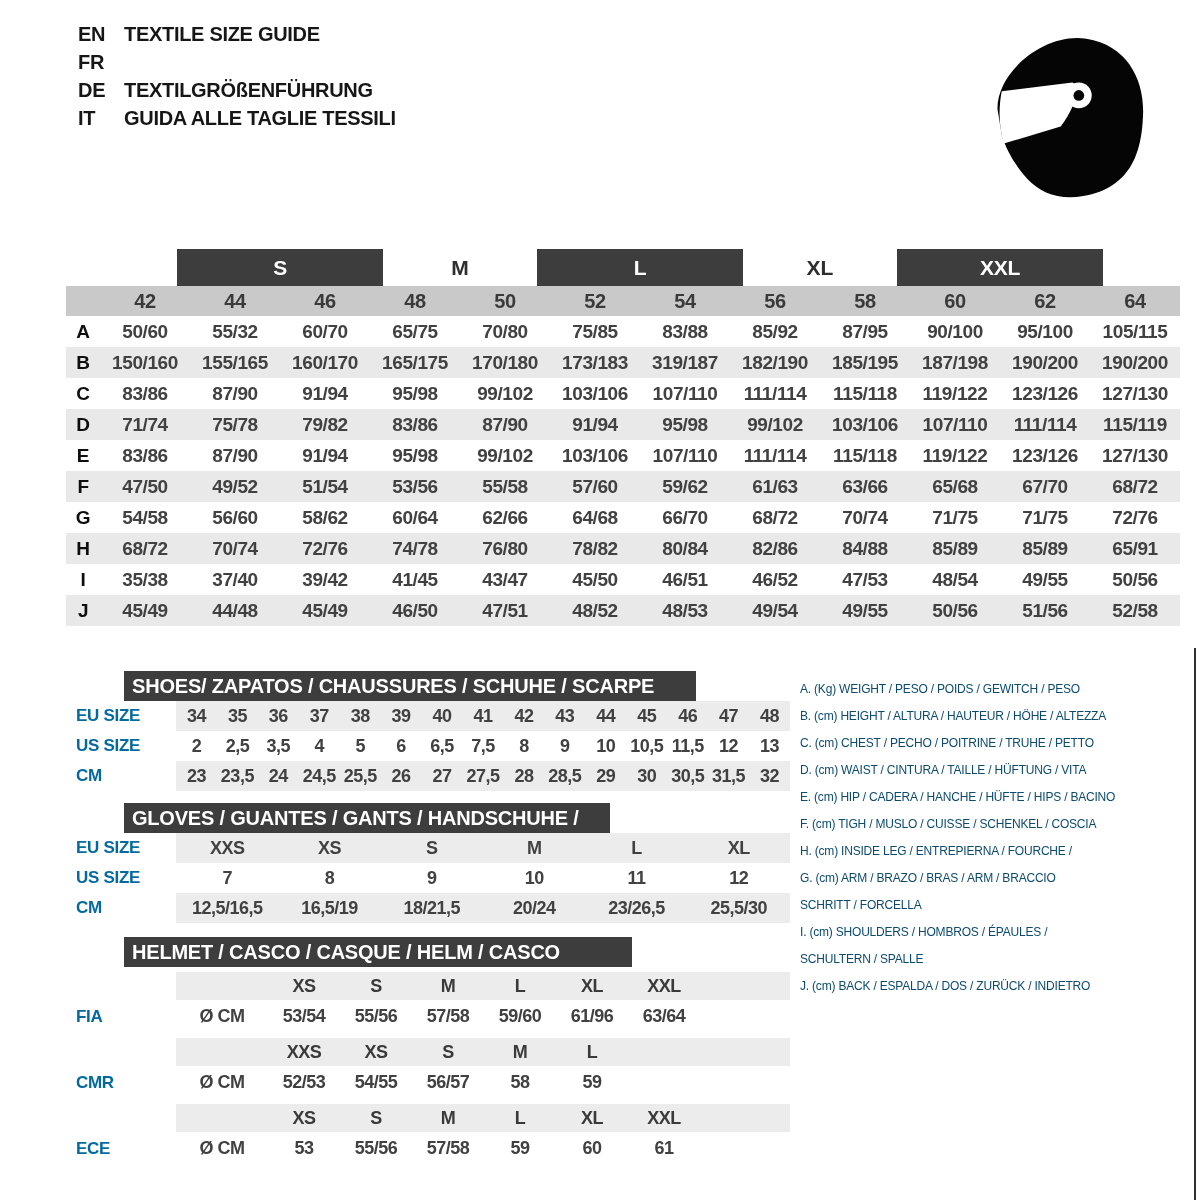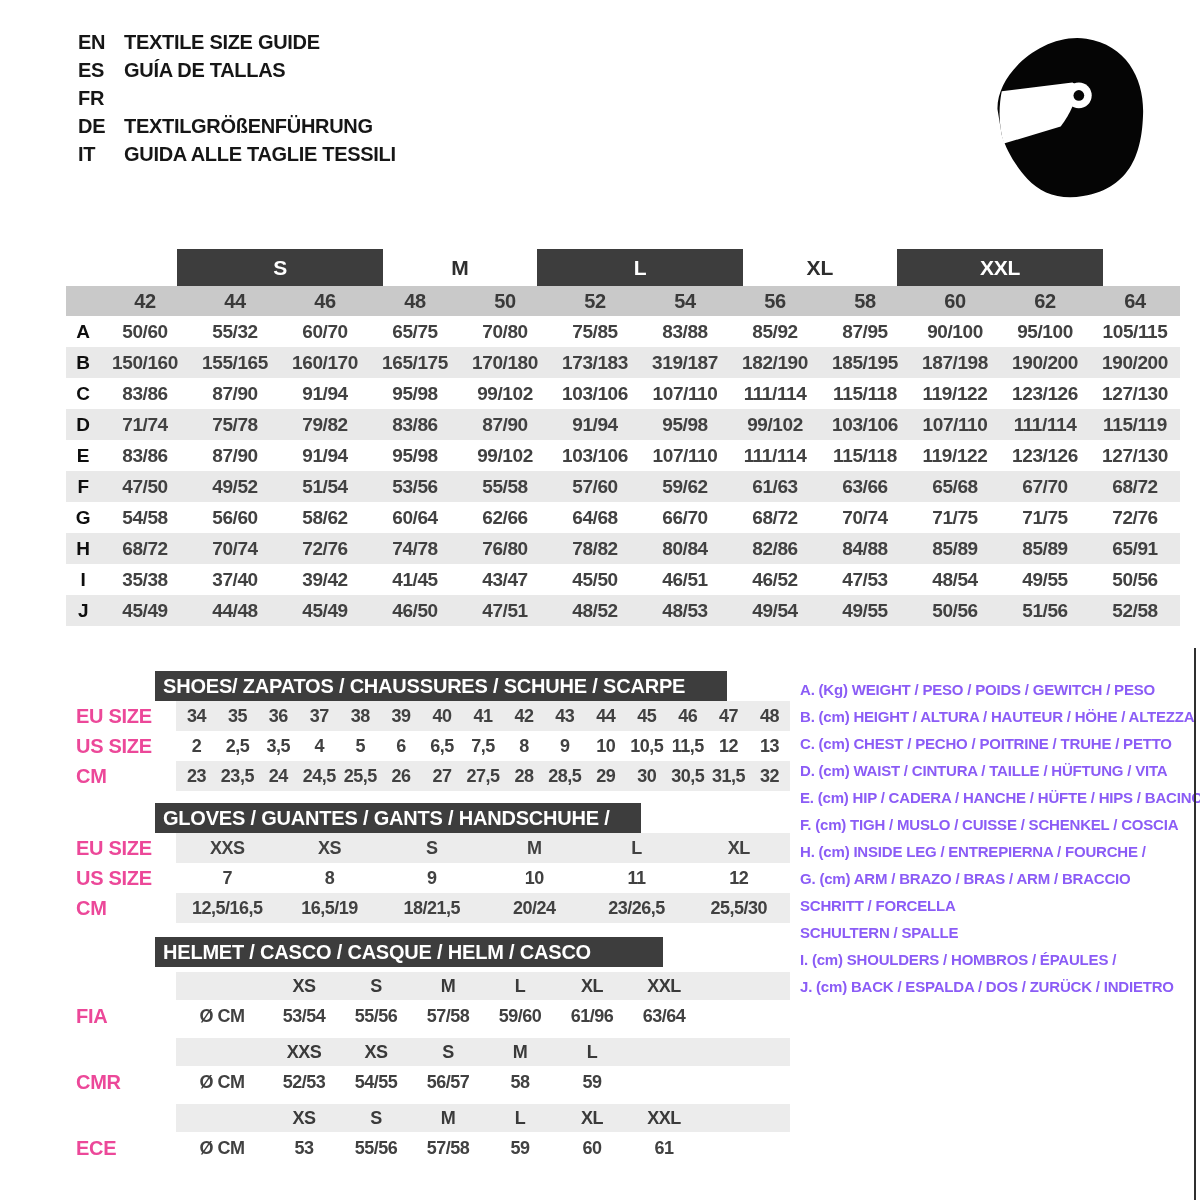--- a/index.html
+++ b/index.html
@@ -1,20 +1,20 @@
 <!DOCTYPE html>
 <html><head>
 <meta charset="utf-8">
 <style>
   html,body{margin:0;padding:0;background:#fff;}
   .page{position:relative;width:1200px;height:1200px;background:#ffffff;overflow:hidden;
         font-family:"Liberation Sans",sans-serif;color:#111;}
 
   
-  .lang-block{position:absolute;left:78px;top:28px;}
+  .lang-block{position:absolute;left:78px;top:20px;}
   .lang-row{display:flex;font-size:20px;font-weight:bold;line-height:28px;letter-spacing:-0.3px;color:#161616;}
   .lang-code{width:46px;}
 
   
   .helmet-icon{position:absolute;left:972px;top:28px;width:188px;height:182px;}
 
   
   .main-table{position:absolute;left:66px;top:249px;width:1114px;}
   .grid13{display:grid;grid-template-columns:34px repeat(12,1fr);}
   .mt-header{height:37px;align-items:stretch;}
@@ -24,58 +24,54 @@
   .mt-band{height:30px;background:#c9c9c9;}
   .mt-band .cell{line-height:30px;font-size:20px;color:#3a3a3a;}
   .mt-row{height:31px;}
   .mt-row.shaded{background:#e9e9e9;}
   .cell{text-align:center;font-weight:bold;font-size:19px;color:#414141;line-height:31px;letter-spacing:-0.4px;}
   .row-label{color:#0e0e0e;}
 
   
   .lower{position:absolute;left:66px;top:671px;width:724px;}
   .bar{background:#3d3d3d;color:#fff;font-weight:bold;font-size:20px;height:30px;line-height:30px;
-       padding-left:8px;margin-left:89px;letter-spacing:-0.2px;box-sizing:border-box;}
+       padding-left:8px;margin-left:58px;letter-spacing:-0.2px;box-sizing:border-box;}
   .bar.shoes-bar{width:572px;}
   .bar.gloves-bar{width:486px;margin-top:12px;}
   .bar.helmet-bar{width:508px;margin-top:14px;}
   .strip-row{position:relative;height:30px;}
   .bandbg{position:absolute;left:110px;right:0;top:0;bottom:0;background:#ececec;}
   .grid-shoes{display:grid;grid-template-columns:110px repeat(15,1fr);}
   .grid-gloves{display:grid;grid-template-columns:110px repeat(6,1fr);}
   .grid-helmet{display:grid;grid-template-columns:110px 92px repeat(6,72px) 1fr;}
-  .strip-label{font-weight:bold;font-size:20px;color:#ec4899;line-height:30px;padding-left:10px;
+  .strip-label{font-weight:bold;font-size:17px;color:#0369a1;line-height:30px;padding-left:10px;
                position:relative;z-index:1;letter-spacing:-0.3px;}
   .strip-cell{text-align:center;font-weight:bold;font-size:18px;color:#414141;line-height:30px;
               position:relative;z-index:1;letter-spacing:-0.5px;}
   .h-sizes{height:28px;margin-top:5px;}
   .h-sizes .strip-cell{line-height:28px;color:#3a3a3a;}
   .h-val{height:33px;}
   .h-val .strip-label,.h-val .strip-cell{line-height:33px;}
 
   
   .legend{position:absolute;left:800px;top:676px;width:398px;}
-  .legend-item{font-weight:bold;font-size:15px;line-height:27px;color:#8b5cf6;
+  .legend-item{font-weight:normal;font-size:12px;line-height:27px;color:#0c4a6e;
                letter-spacing:-0.2px;white-space:nowrap;}
 
   .edge-line{position:absolute;left:1194px;top:648px;width:2px;height:552px;background:#2f2f2f;}
 </style>
 </head>
 <body>
 
 <div class="page">
 
   <div class="lang-block" id="langs">
       <div class="lang-row">
         <div class="lang-code">EN</div>
         <div class="lang-label">TEXTILE SIZE GUIDE</div>
-      </div>
-      <div class="lang-row">
-        <div class="lang-code">ES</div>
-        <div class="lang-label">GUÍA DE TALLAS</div>
       </div>
       <div class="lang-row">
         <div class="lang-code">FR</div>
       </div>
       <div class="lang-row">
         <div class="lang-code">DE</div>
         <div class="lang-label">TEXTILGRÖßENFÜHRUNG</div>
       </div>
       <div class="lang-row">
         <div class="lang-code">IT</div>
@@ -428,19 +424,19 @@
   <div class="legend" id="legend">
       <div class="legend-item">A. (Kg) WEIGHT / PESO / POIDS / GEWITCH / PESO</div>
       <div class="legend-item">B. (cm) HEIGHT / ALTURA / HAUTEUR / HÖHE / ALTEZZA</div>
       <div class="legend-item">C. (cm) CHEST / PECHO / POITRINE / TRUHE / PETTO</div>
       <div class="legend-item">D. (cm) WAIST / CINTURA / TAILLE / HÜFTUNG / VITA</div>
       <div class="legend-item">E. (cm) HIP / CADERA / HANCHE / HÜFTE / HIPS /  BACINO</div>
       <div class="legend-item">F. (cm) TIGH / MUSLO / CUISSE / SCHENKEL / COSCIA</div>
       <div class="legend-item">H. (cm) INSIDE LEG / ENTREPIERNA / FOURCHE /</div>
       <div class="legend-item">G. (cm) ARM  / BRAZO / BRAS / ARM / BRACCIO</div>
       <div class="legend-item">SCHRITT / FORCELLA</div>
+      <div class="legend-item">I.  (cm) SHOULDERS / HOMBROS / ÉPAULES /</div>
       <div class="legend-item">SCHULTERN / SPALLE</div>
-      <div class="legend-item">I.  (cm) SHOULDERS / HOMBROS / ÉPAULES /</div>
       <div class="legend-item">J. (cm) BACK / ESPALDA / DOS / ZURÜCK / INDIETRO</div>
     </div>
 
   <div class="edge-line"></div>
 </div>
 
 </body></html>

